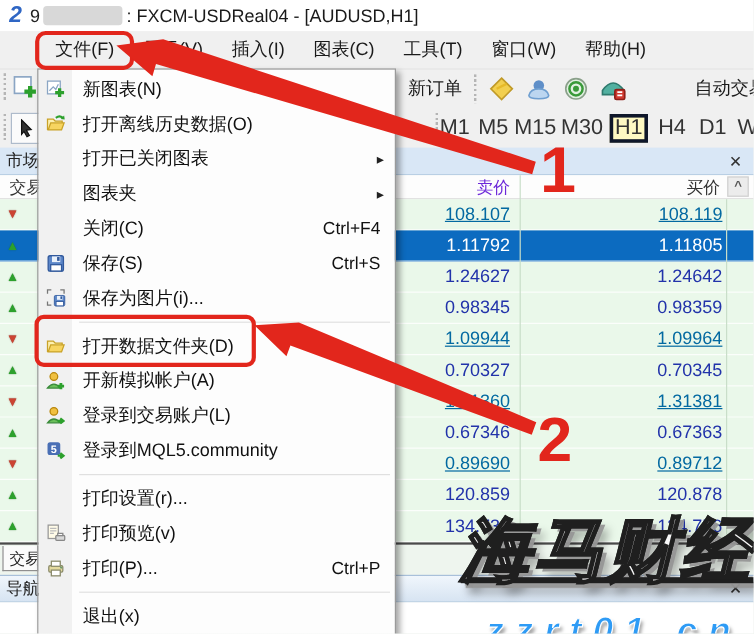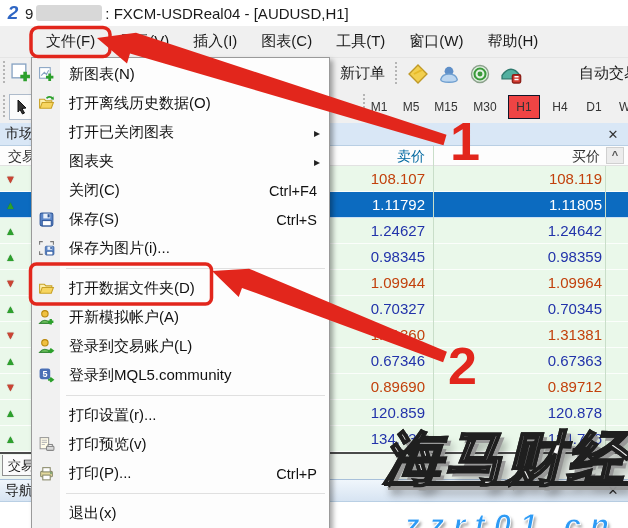--- a/index.html
+++ b/index.html
@@ -26,45 +26,45 @@
   .grip{width:4px;height:24px;background-image:repeating-linear-gradient(to bottom,#b5b5b5 0 2px,transparent 2px 4px);background-size:2px 100%;background-repeat:no-repeat;background-position:1px 0;}
   #tb1-left{left:2px;top:61px;display:flex;align-items:center;gap:4px;}
   #tb1-right{left:292px;top:57px;height:33px;display:flex;align-items:center;gap:9px;}
   #tb1-right .lbl{font-size:15px;color:#1a1a1a;white-space:nowrap;margin-left:48px;}
   .tbicon{width:22px;height:22px;display:inline-flex;align-items:center;justify-content:center;}
   #tb2-left{left:2px;top:94px;display:flex;align-items:center;gap:3px;}
   #cursor-box{width:26px;height:26px;background:#fbfbfb;border:1px solid #aebbcb;display:flex;align-items:center;justify-content:center;}
   #combo-caret{left:330px;top:90px;width:16px;height:33px;display:flex;align-items:center;justify-content:center;font-size:9px;color:#444;}
   #tb2-grip{left:362px;top:94px;}
   #tf-bar{left:366px;top:90px;height:33px;display:flex;align-items:center;gap:6px;}
-  .tf-btn{height:24px;display:flex;align-items:center;justify-content:center;font-size:12px;color:#333;}
-  .tf-btn.pressed{background:#ef4444;border:1px solid #0f172a;}
+  .tf-btn{height:24px;display:flex;align-items:center;justify-content:center;font-size:18px;color:#333;}
+  .tf-btn.pressed{background:#fef9c3;border:3px solid #0f172a;}
 
   
   #mw-titlebar{left:0;top:123px;width:628px;height:23px;background:#d9e7f6;border-bottom:1px solid #b9cfe4;display:flex;align-items:center;}
   #mw-title{font-size:14px;color:#222;margin-left:5px;white-space:nowrap;}
   .x-btn{width:18px;height:17px;display:flex;align-items:center;justify-content:center;font-size:13px;color:#333;line-height:1;}
   #mw-close{left:604px;top:126px;}
   #mw-header{left:0;top:146px;width:628px;height:20px;background:#fdfdfd;border-bottom:1px solid #e2e2e2;}
   #mw-symbol-col{position:absolute;left:8px;top:2px;font-size:14px;color:#333;white-space:nowrap;}
-  #mw-sell-col{position:absolute;right:203px;top:2px;font-size:14px;color:#0369a1;margin-left:16px;}
+  #mw-sell-col{position:absolute;right:203px;top:2px;font-size:14px;color:#6d28d9;margin-left:16px;}
   #mw-buy-col{position:absolute;right:28px;top:2px;font-size:14px;color:#333;}
   #mw-scroll{left:606px;top:147px;width:18px;height:17px;background:#ececec;border:1px solid #d0d0d0;font-size:11px;font-weight:bold;color:#555;display:flex;align-items:flex-start;justify-content:center;line-height:14px;}
   #mw-rows{left:0;top:166px;width:628px;height:286px;background:#eaf8ea;}
   .mw-row{position:relative;height:26px;border-bottom:1px solid rgba(255,255,255,.8);font-size:15px;}
   .mw-row.selected{background:#0c6bc0;}
   .mw-row.selected .price{color:#ffffff;}
   .trend{position:absolute;left:5px;top:6px;font-size:11px;line-height:14px;}
   .trend.up{color:#2da12d;text-shadow:0 0 1px #1c6b1c;}
   .trend.down{color:#cc4433;text-shadow:0 0 1px #7e2a1e;}
   .price{position:absolute;top:4px;white-space:nowrap;}
   .price.sell{right:203px;}
   .price.buy{right:26px;}
   .price.u{color:#2233aa;}
-  .price.d{color:#c2410c;}
+  .price.d{color:#0369a1;text-decoration:underline;}
   .vline{width:1px;background:#c9dec9;}
   #end-line{left:0;top:452px;width:628px;height:2px;background:#4a4a4a;}
   #mw-bottom{left:0;top:454px;width:628px;height:25px;background:#eef5ee;}
   #mw-tab{left:2px;top:455px;width:30px;height:21px;background:#fbfbfb;border:1px solid #8f8f8f;border-top:none;overflow:hidden;font-size:13px;color:#222;padding:2px 0 0 5px;white-space:nowrap;}
 
   
   #nav-header{left:0;top:479px;width:628px;height:23px;background:linear-gradient(#f0f6fc,#d7e4f2);border-top:1px solid #a8c0da;border-bottom:1px solid #b9cfe4;display:flex;align-items:center;}
   #nav-title{font-size:14px;color:#222;margin-left:5px;white-space:nowrap;}
   #nav-close{left:604px;top:482px;}
   #nav-content{left:0;top:502px;width:628px;height:26px;background:#ffffff;}

